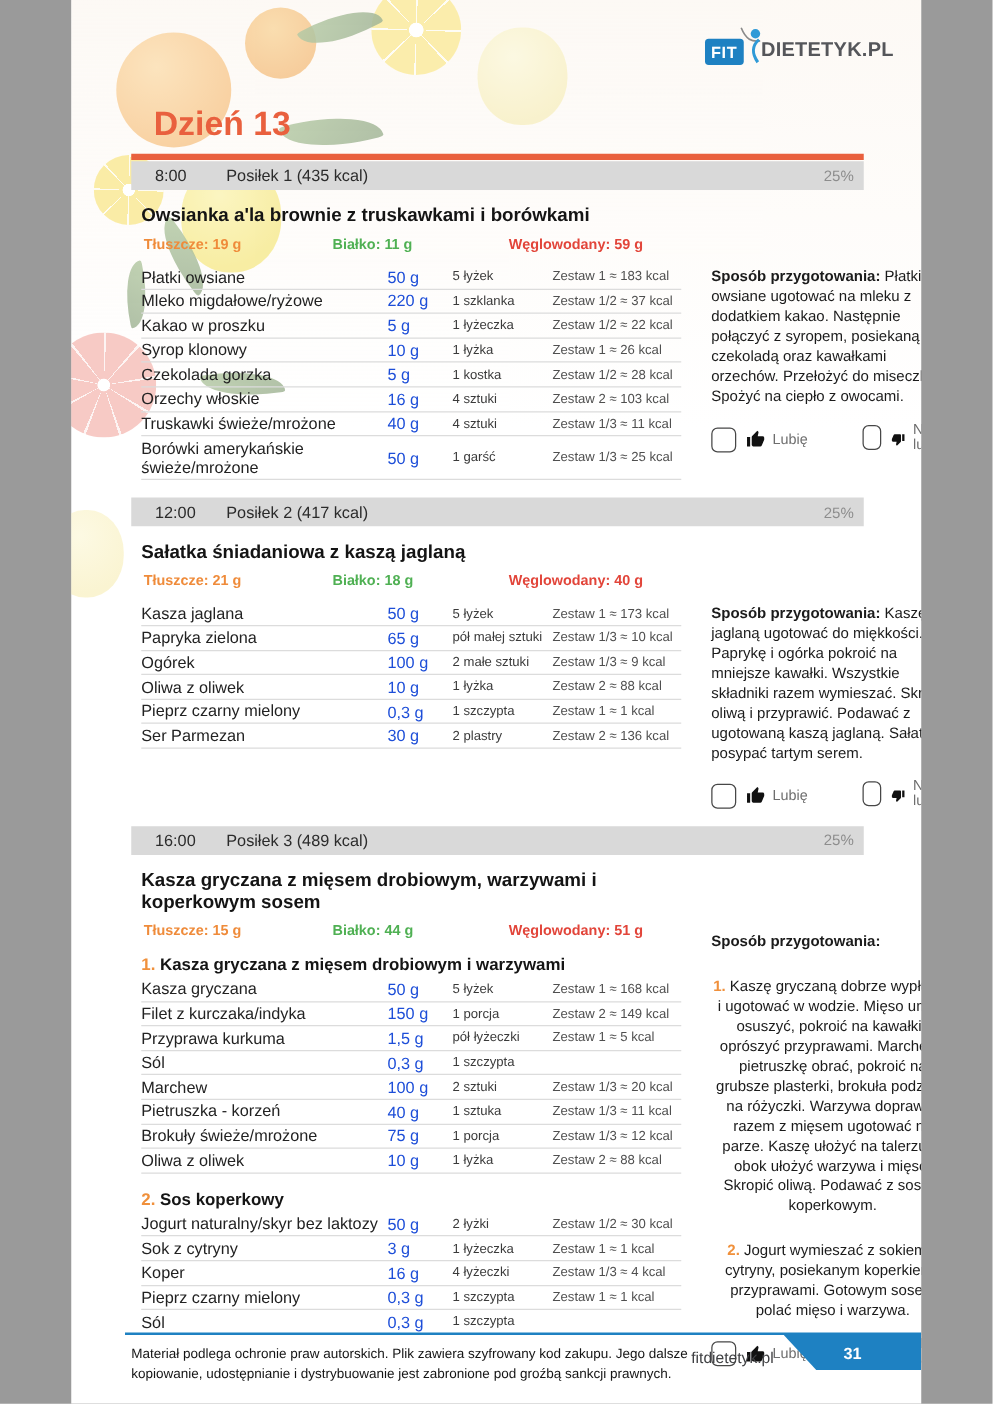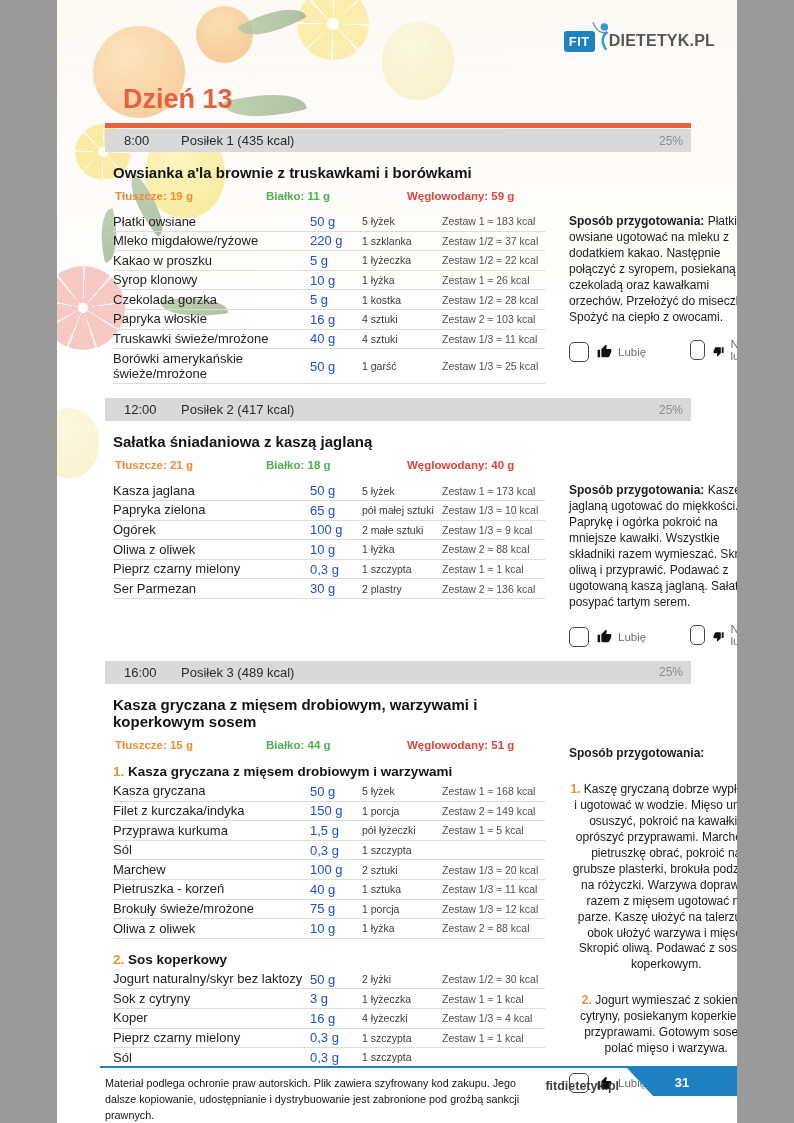--- a/index.html
+++ b/index.html
@@ -96,21 +96,21 @@
     background:rgba(255,255,255,.65);cursor:pointer;}
   .thumb{width:15px;height:15px;margin:0 6px 0 8px;fill:#111;}
   .thumb.down{margin-top:4px;}
   .like-label{font-size:11.5px;color:#6e6e6e;}
 
   
   .footer{position:absolute;left:0;right:0;top:1066px;z-index:1;}
   .footer-line{height:2px;background:var(--brand-blue);margin-left:43px;}
   .footer-row{display:flex;align-items:flex-start;padding:7px 118px 0 48px;}
   .copyright{margin:0;width:505px;font-size:10.8px;line-height:1.5;color:#141414;}
-  .footer-site{margin-left:auto;margin-top:4px;font-size:12.5px;font-weight:bold;color:#3f4043;}
+  .footer-site{margin-left:auto;margin-top:4px;font-size:12.5px;font-weight:normal;color:#3f4043;}
   .page-badge{position:absolute;right:0;top:2px;width:110px;height:28px;background:var(--brand-blue);
     clip-path:polygon(0 0,100% 0,100% 100%,26px 100%);
     display:flex;align-items:center;justify-content:center;color:#fff;font-size:13px;font-weight:bold;}
 </style>
 </head>
 <body>
 
 <div class="page">
 
   <div class="decor">
@@ -183,21 +183,21 @@
                   <span class="cell measure">1 łyżka</span>
                   <span class="cell set">Zestaw 1 ≈ 26 kcal</span>
                 </div>
                 <div class="ing-row">
                   <span class="cell name">Czekolada gorzka</span>
                   <span class="cell amount">5 g</span>
                   <span class="cell measure">1 kostka</span>
                   <span class="cell set">Zestaw 1/2 ≈ 28 kcal</span>
                 </div>
                 <div class="ing-row">
-                  <span class="cell name">Papryka włoskie</span>
+                  <span class="cell name">Orzechy włoskie</span>
                   <span class="cell amount">16 g</span>
                   <span class="cell measure">4 sztuki</span>
                   <span class="cell set">Zestaw 2 ≈ 103 kcal</span>
                 </div>
                 <div class="ing-row">
                   <span class="cell name">Truskawki świeże/mrożone</span>
                   <span class="cell amount">40 g</span>
                   <span class="cell measure">4 sztuki</span>
                   <span class="cell set">Zestaw 1/3 ≈ 11 kcal</span>
                 </div>

